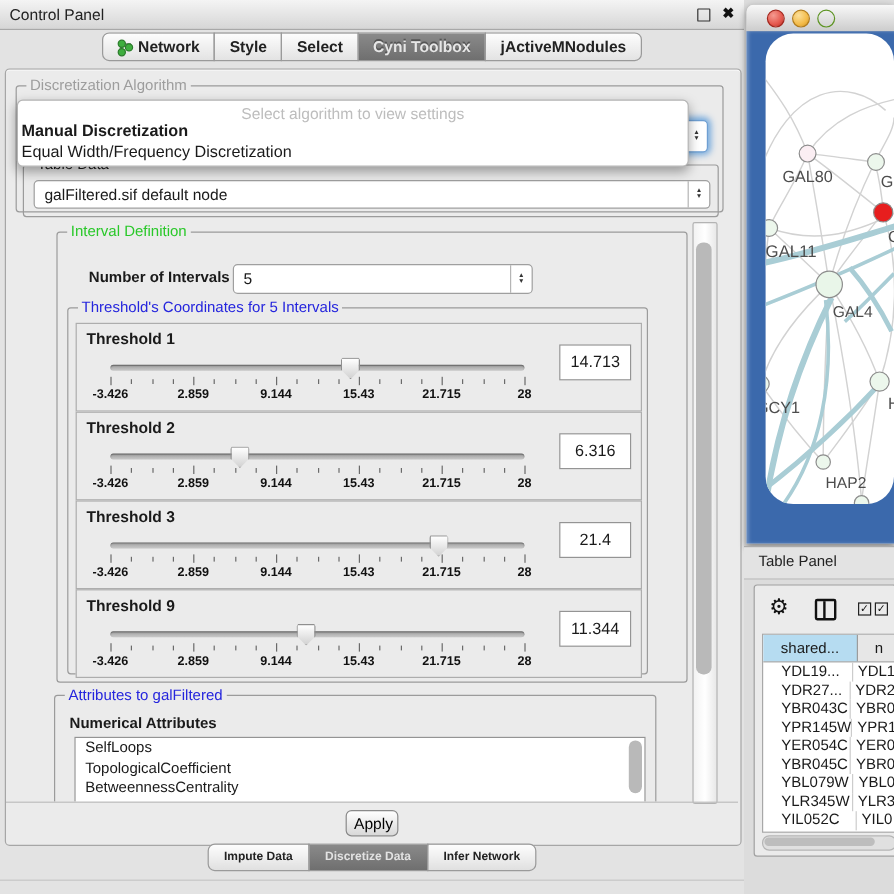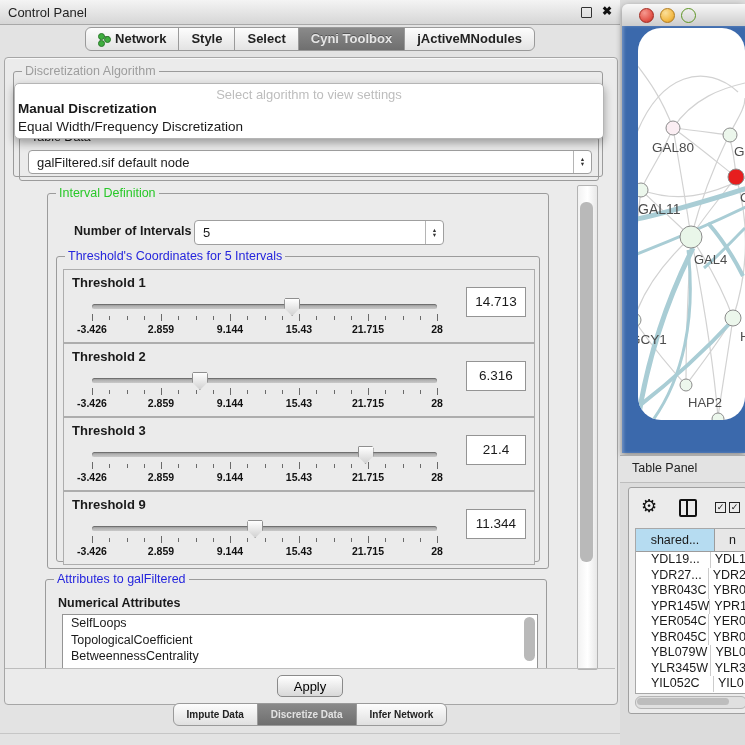--- a/index.html
+++ b/index.html
@@ -73,21 +73,21 @@
 
   .attr-label{position:absolute;font-size:12.5px;font-weight:bold;}
   .listbox{position:absolute;background:#fff;border:1px solid #949494;}
   .listbox .li{font-size:12.5px;line-height:16.5px;padding-left:8px;white-space:nowrap;}
   .vscroll-thumb{position:absolute;background:#b9b9b9;border-radius:6px;}
 
   .side-scroll{left:572px;top:127px;width:19px;height:483px;position:absolute;
     background:linear-gradient(90deg,#f2f2f2,#ffffff,#e8e8e8);border:1px solid #b3b3b3;border-radius:2px;}
 
   .apply-bar{left:0;top:610px;width:610px;height:35px;border-top:1px solid #bdbdbd;position:absolute;}
-  .btn{display:block;margin:6px auto 0;width:66px;height:22px;border:1px solid #8a8a8a;border-radius:5px;
+  .btn{display:block;margin:6px auto 0;width:44px;height:22px;border:1px solid #8a8a8a;border-radius:5px;
     background:linear-gradient(#ffffff,#d8d8d8);font-size:13px;font-family:inherit;}
 
   .bottom-tabbar{left:0;top:703px;width:620px;height:30px;display:flex;justify-content:center;align-items:flex-start;position:absolute;}
   .btab{height:21px;line-height:21px;padding:0 13px;font-size:10px;font-weight:bold;
     background:linear-gradient(#fdfdfd,#e0e0e0);border:1px solid #9a9a9a;margin-left:-1px;color:#222;}
   .btab.first{border-radius:6px 0 0 6px;margin-left:0;}
   .btab.last{border-radius:0 6px 6px 0;}
   .btab.active{background:linear-gradient(#8a8a8a,#6f6f6f);color:#e2e2e2;}
   .bottom-line{left:0;top:733px;width:620px;height:1px;background:#c6c6c6;position:absolute;}
 
@@ -170,29 +170,29 @@
       </div>
 
       <div class="group" style="left:14px;top:79px;width:578px;height:42px;">
         <span class="legend">Table Data</span>
         <div class="combo" style="left:8px;top:12px;width:562px;height:22px;">
           <span class="cv">galFiltered.sif default node</span>
           <span class="spinner">▲<br>▼</span>
         </div>
       </div>
 
-      <div class="popup" style="left:9px;top:25px;width:558px;height:54px;padding-left:30px;">
+      <div class="popup" style="left:9px;top:25px;width:558px;height:54px;">
         <div class="popup-hint">Select algorithm to view settings</div>
         <div class="popup-item" style="top:17px;font-weight:bold;">Manual Discretization</div>
         <div class="popup-item" style="top:35px;">Equal Width/Frequency Discretization</div>
       </div>
 
       <div class="settings-clip">
 
-        <div class="group" style="left:8px;top:8px;width:500px;height:374px;">
+        <div class="group" style="left:8px;top:8px;width:500px;height:374px;padding-left:24px;">
           <span class="legend legend-green">Interval Definition</span>
 
           <span class="noi-label" style="left:26px;top:30px;">Number of Intervals</span>
           <div class="combo" style="left:146px;top:26px;width:248px;height:23px;">
             <span class="cv">5</span>
             <span class="spinner">▲<br>▼</span>
           </div>
 
           <div class="group" style="left:8px;top:62px;width:482px;height:304px;">
             <span class="legend legend-blue">Threshold's Coordinates for 5 Intervals</span>

